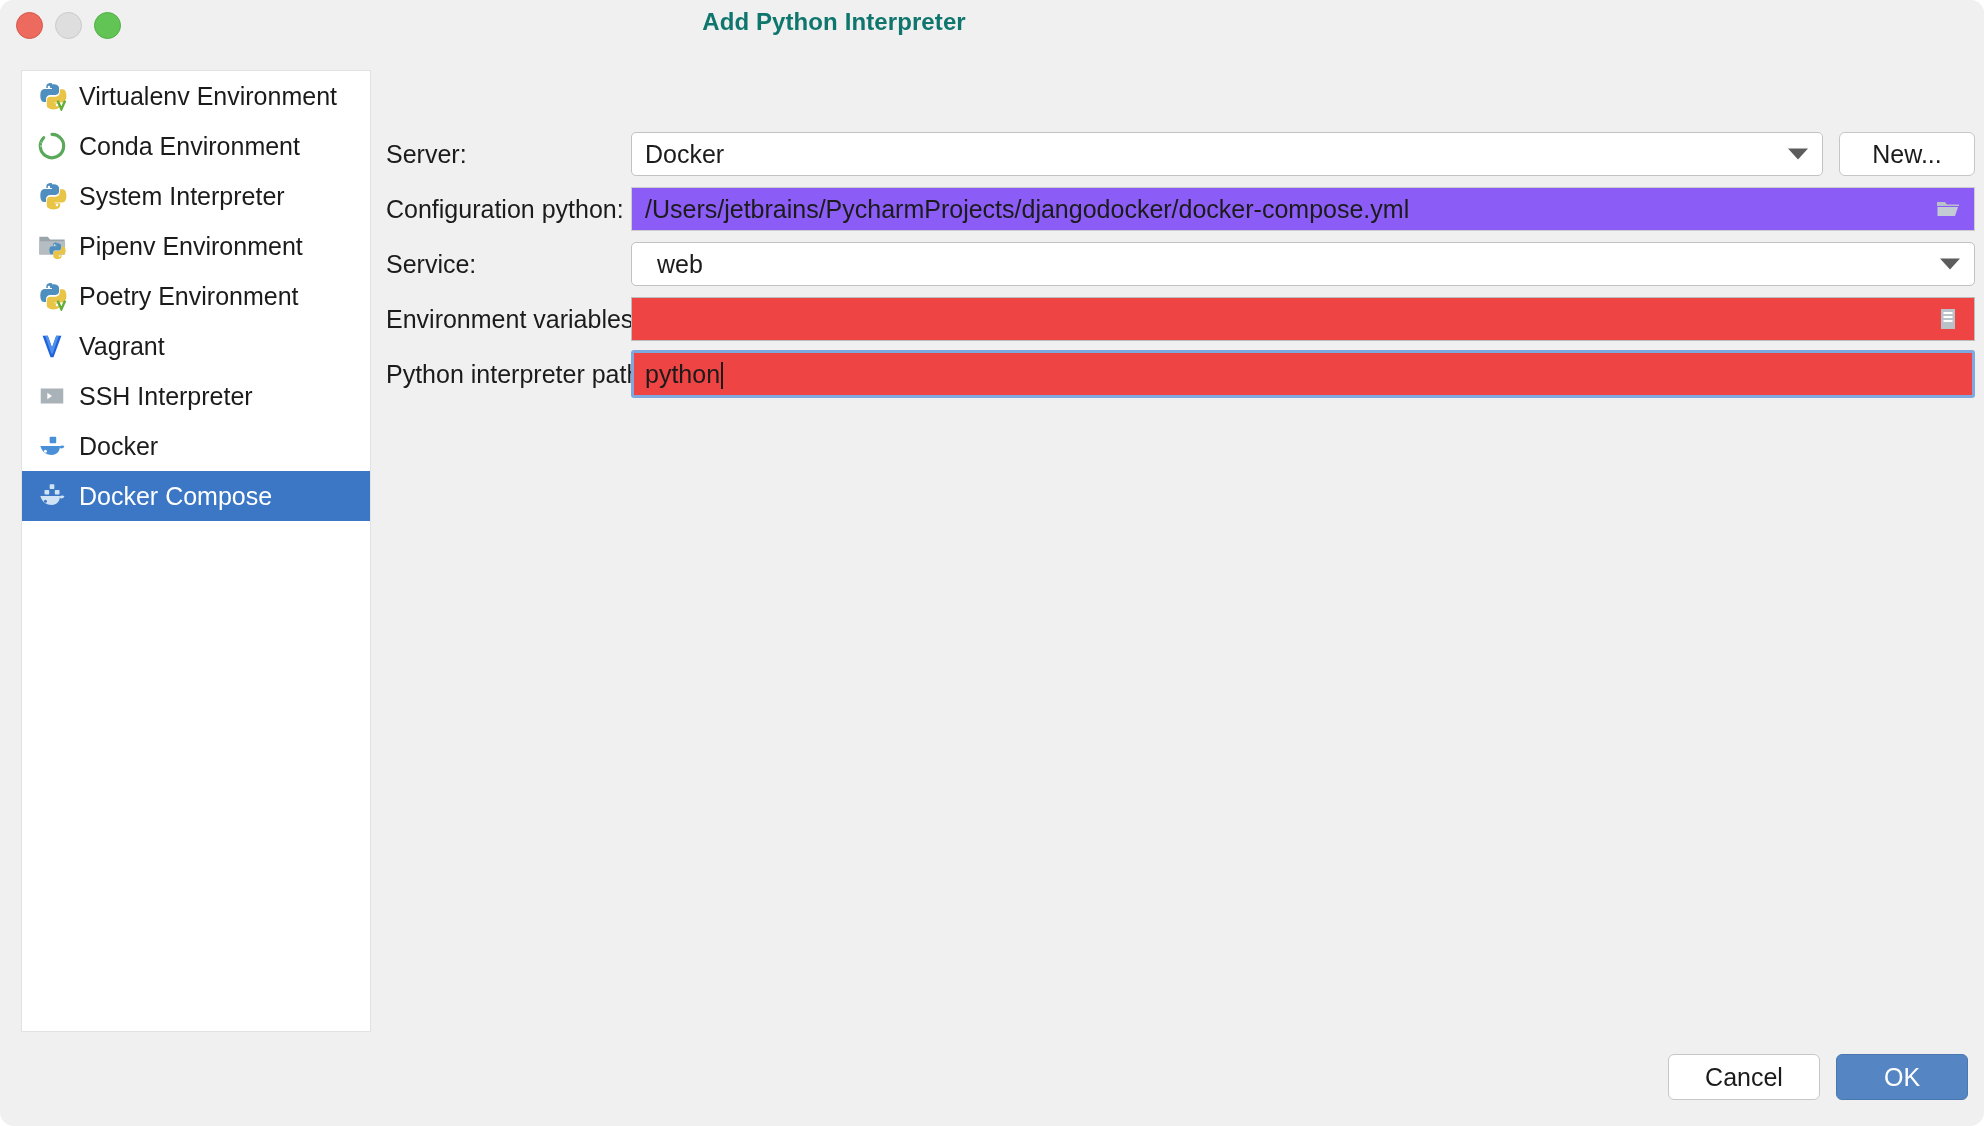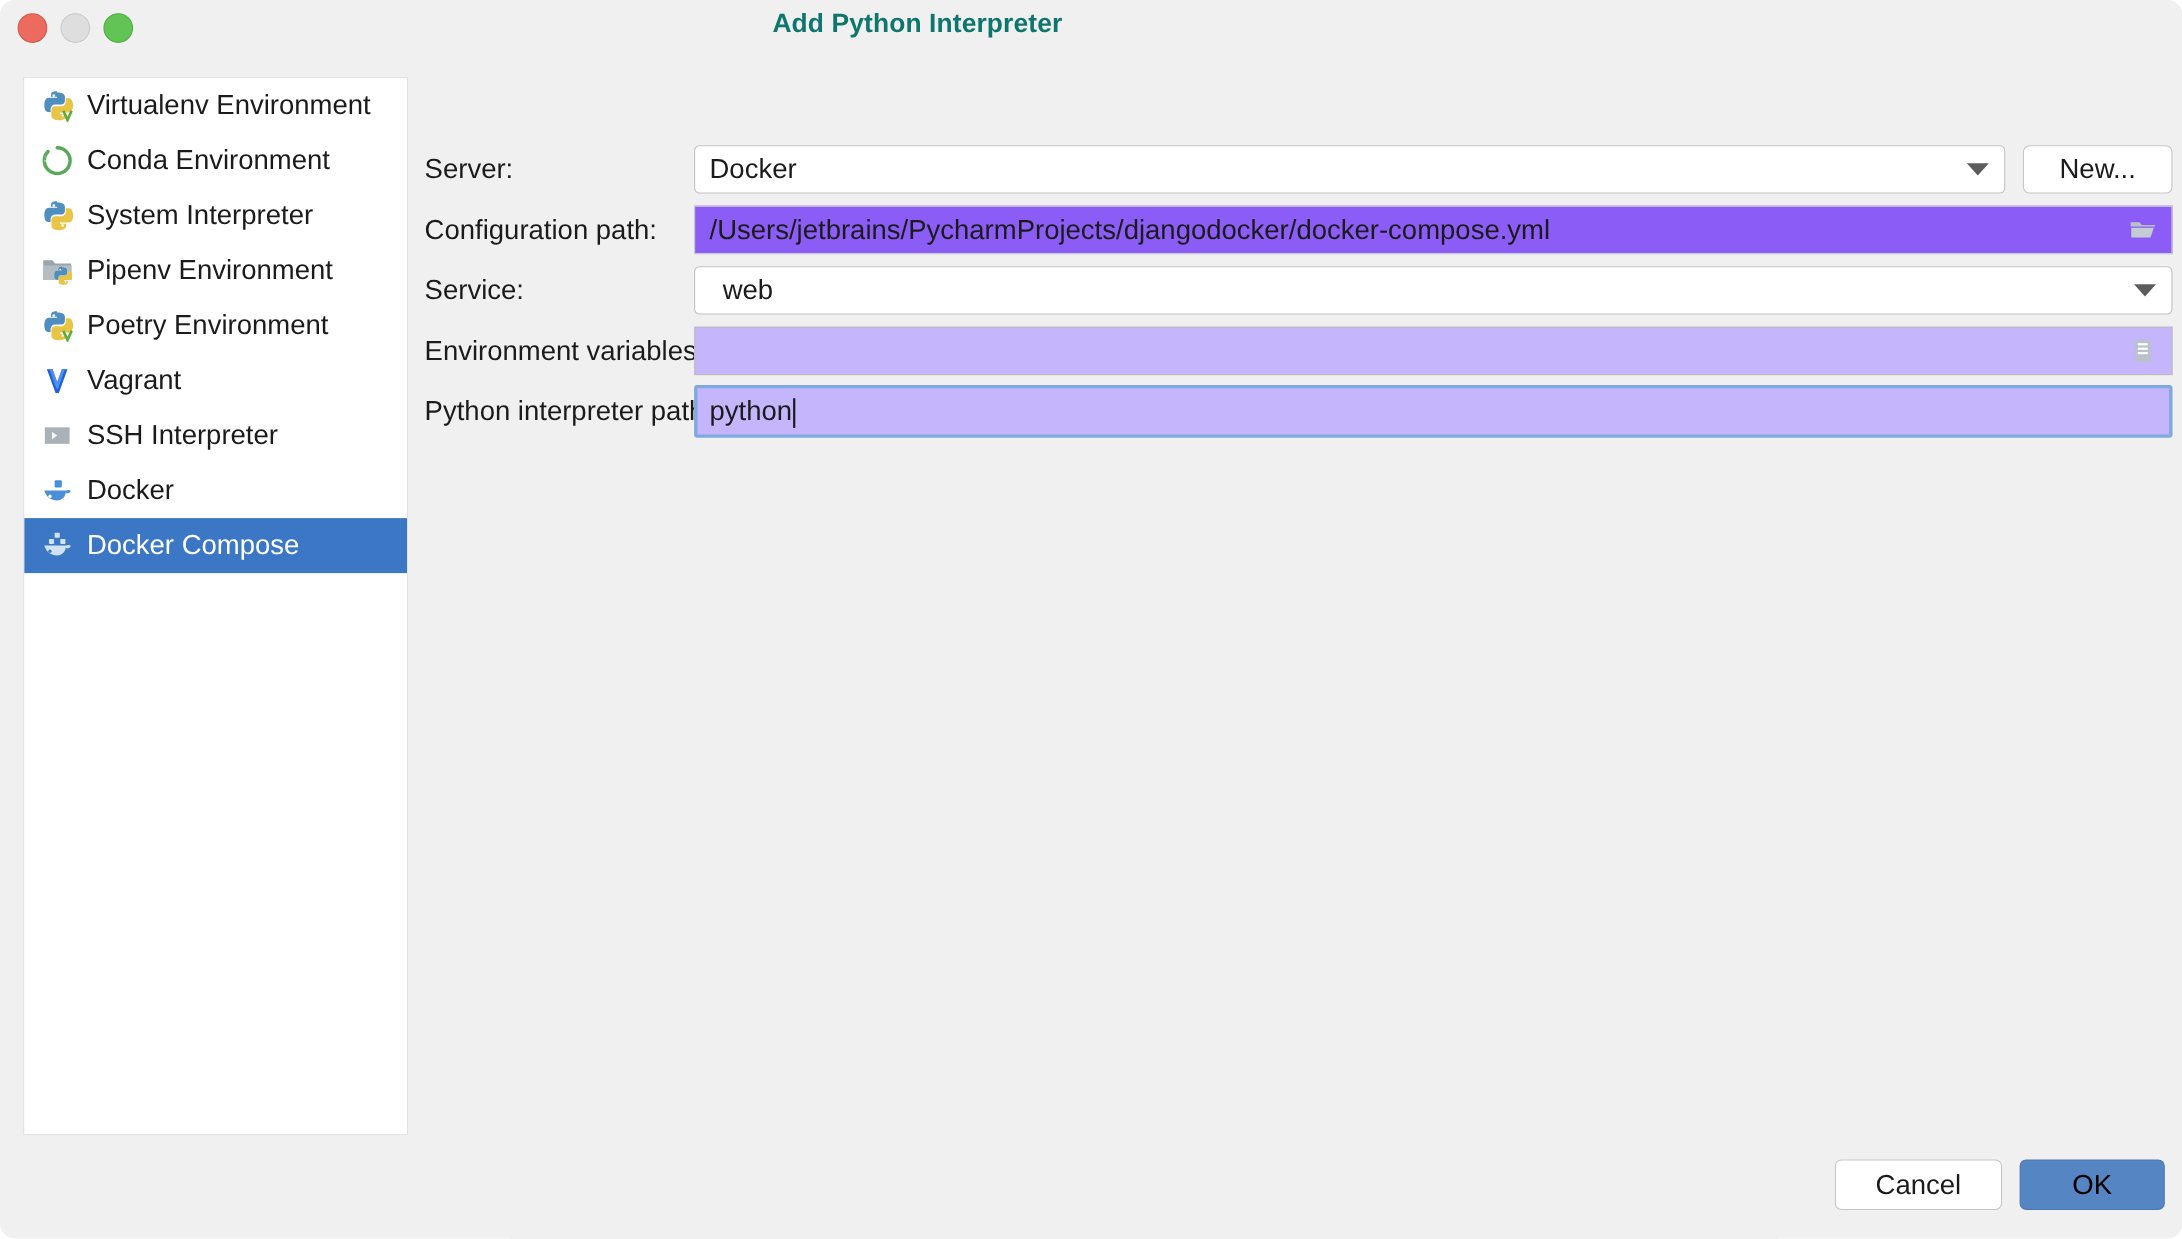--- a/index.html
+++ b/index.html
@@ -143,21 +143,21 @@
     border-top: 11px solid #5c5c5c;
   }
   .readonly-field {
     background: #8b5cf6;
     border: 1px solid #cccccc;
     padding-left: 13px;
     padding-right: 56px;
     color: #1b1b1b;
   }
   .text-field {
-    background: #c4b5fd;
+    background: #ef4444;
     border: 1px solid #bdbdbd;
     padding-left: 13px;
     padding-right: 56px;
   }
   .text-field.focused {
     border: 3px solid #7fa9de;
     border-radius: 3px;
     padding-left: 11px;
   }
   .caretline {
@@ -193,21 +193,21 @@
     cursor: default;
   }
   .btn.plain {
     background: #ffffff;
     border: 1px solid #c6c6c6;
     color: #1b1b1b;
   }
   .btn.primary {
     background: #5585c3;
     border: 1px solid #4c78b2;
-    color: #000000;
+    color: #ffffff;
   }
 
   #new-button {
     left: 1463px;
     top: 76px;
     width: 136px;
     height: 44px;
   }
   #cancel-button {
     left: 1668px;
@@ -356,21 +356,21 @@
 
     <div class="flabel" style="left:10px; top:76px;">Server:</div>
     <div class="ctrl combo" style="left:255px; top:76px; width:1192px;">
       <span>Docker</span>
       <span class="caret"></span>
     </div>
     <div class="btn plain" id="new-button">
       <span>New...</span>
     </div>
 
-    <div class="flabel" style="left:10px; top:131px;">Configuration path:</div>
+    <div class="flabel" style="left:10px; top:131px;">Configuration python:</div>
     <div class="ctrl readonly-field" style="left:255px; top:131px; width:1344px;">
       <span>/Users/jetbrains/PycharmProjects/djangodocker/docker-compose.yml</span>
       <span class="field-ico">
         <svg width="26" height="26" viewBox="0 0 26 26">
           <path d="M2 6h8l2 2.6h12V10H2z" fill="#b9c2c8"></path>
           <path d="M2.5 11h20.5l-3 9H2.5z" fill="#c3ccd2"></path>
         </svg>
       </span>
     </div>
 

